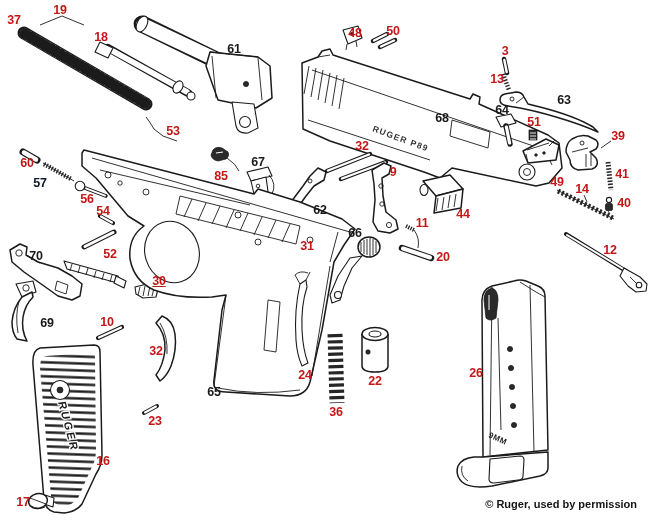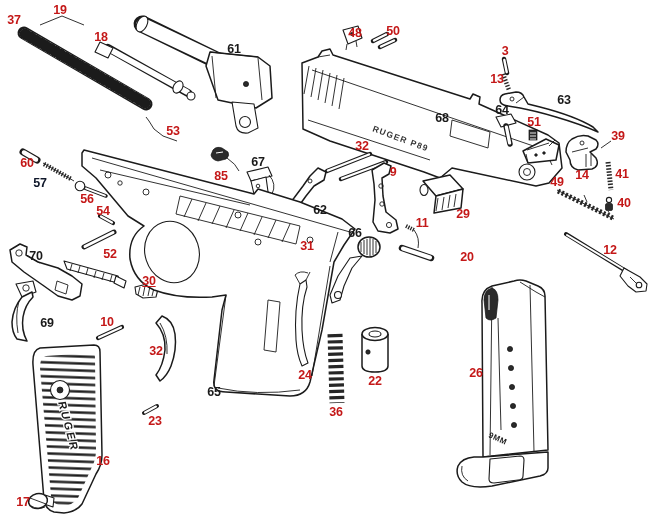--- a/index.html
+++ b/index.html
@@ -372,48 +372,49 @@
       <span class="lbl" style="left: 393px; top: 31px; color: rgb(196, 24, 24);">50</span>
       <span class="lbl" style="left: 505px; top: 51px; color: rgb(196, 24, 24);">3</span>
       <span class="lbl" style="left: 497px; top: 79px; color: rgb(196, 24, 24);">13</span>
       <span class="lbl" style="left: 564px; top: 100px; color: rgb(26, 26, 26);">63</span>
       <span class="lbl" style="left: 502px; top: 110px; color: rgb(26, 26, 26);">64</span>
       <span class="lbl" style="left: 442px; top: 118px; color: rgb(26, 26, 26);">68</span>
       <span class="lbl" style="left: 534px; top: 122px; color: rgb(196, 24, 24);">51</span>
       <span class="lbl" style="left: 557px; top: 134px; color: rgb(196, 24, 24); margin-top: 48px;">49</span>
       <span class="lbl" style="left: 618px; top: 136px; color: rgb(196, 24, 24);">39</span>
       <span class="lbl" style="left: 622px; top: 174px; color: rgb(196, 24, 24);">41</span>
-      <span class="lbl" style="left: 582px; top: 175px; color: rgb(196, 24, 24);">14</span>
+      <span class="lbl" style="left: 582px; top: 189px; color: rgb(196, 24, 24);">14</span>
       <span class="lbl" style="left: 624px; top: 203px; color: rgb(196, 24, 24);">40</span>
       <span class="lbl" style="left: 610px; top: 250px; color: rgb(196, 24, 24);">12</span>
       <span class="lbl" style="left: 173px; top: 131px; color: rgb(196, 24, 24);">53</span>
       <span class="lbl" style="left: 362px; top: 146px; color: rgb(196, 24, 24);">32</span>
       <span class="lbl" style="left: 27px; top: 163px; color: rgb(196, 24, 24);">60</span>
       <span class="lbl" style="left: 258px; top: 162px; color: rgb(26, 26, 26);">67</span>
       <span class="lbl" style="left: 393px; top: 172px; color: rgb(196, 24, 24);">9</span>
       <span class="lbl" style="left: 221px; top: 176px; color: rgb(196, 24, 24);">85</span>
       <span class="lbl" style="left: 40px; top: 183px; color: #0f172a;">57</span>
       <span class="lbl" style="left: 87px; top: 199px; color: rgb(196, 24, 24);">56</span>
       <span class="lbl" style="left: 103px; top: 211px; color: rgb(196, 24, 24);">54</span>
       <span class="lbl" style="left: 320px; top: 210px; color: rgb(26, 26, 26);">62</span>
-      <span class="lbl" style="left: 463px; top: 214px; color: rgb(196, 24, 24);">29</span>
+      <span class="lbl" style="left: 463px; top: 214px; color: rgb(196, 24, 24);">44</span>
       <span class="lbl" style="left: 422px; top: 223px; color: rgb(196, 24, 24);">11</span>
       <span class="lbl" style="left: 355px; top: 233px; color: rgb(26, 26, 26);">66</span>
       <span class="lbl" style="left: 307px; top: 246px; color: rgb(196, 24, 24);">31</span>
-      <span class="lbl" style="left: 443px; top: 257px; color: rgb(196, 24, 24); margin-left: 24px;">20</span>
+      <span class="lbl" style="left: 443px; top: 257px; color: rgb(196, 24, 24);">20</span>
       <span class="lbl" style="left: 110px; top: 254px; color: rgb(196, 24, 24);">52</span>
       <span class="lbl" style="left: 36px; top: 256px; color: rgb(26, 26, 26);">70</span>
-      <span class="lbl" style="left: 149px; top: 281px; color: rgb(196, 24, 24); text-decoration: underline;">30</span>
+      <span class="lbl" style="left: 159px; top: 281px; color: rgb(196, 24, 24); text-decoration: underline;">30</span>
       <span class="lbl" style="left: 47px; top: 323px; color: rgb(26, 26, 26);">69</span>
       <span class="lbl" style="left: 107px; top: 322px; color: rgb(196, 24, 24);">10</span>
       <span class="lbl" style="left: 156px; top: 351px; color: rgb(196, 24, 24);">32</span>
       <span class="lbl" style="left: 305px; top: 375px; color: rgb(196, 24, 24);">24</span>
       <span class="lbl" style="left: 375px; top: 381px; color: rgb(196, 24, 24);">22</span>
       <span class="lbl" style="left: 214px; top: 392px; color: rgb(26, 26, 26);">65</span>
       <span class="lbl" style="left: 476px; top: 373px; color: rgb(196, 24, 24);">26</span>
       <span class="lbl" style="left: 336px; top: 412px; color: rgb(196, 24, 24);">36</span>
       <span class="lbl" style="left: 155px; top: 421px; color: rgb(196, 24, 24);">23</span>
       <span class="lbl" style="left: 103px; top: 437px; color: rgb(196, 24, 24); margin-top: 24px;">16</span>
       <span class="lbl" style="left: 23px; top: 502px; color: rgb(196, 24, 24);">17</span>
     </div>
 
+<div id="copyright">© Ruger, used by permission</div>
 
 </div>
 
 </body></html>

